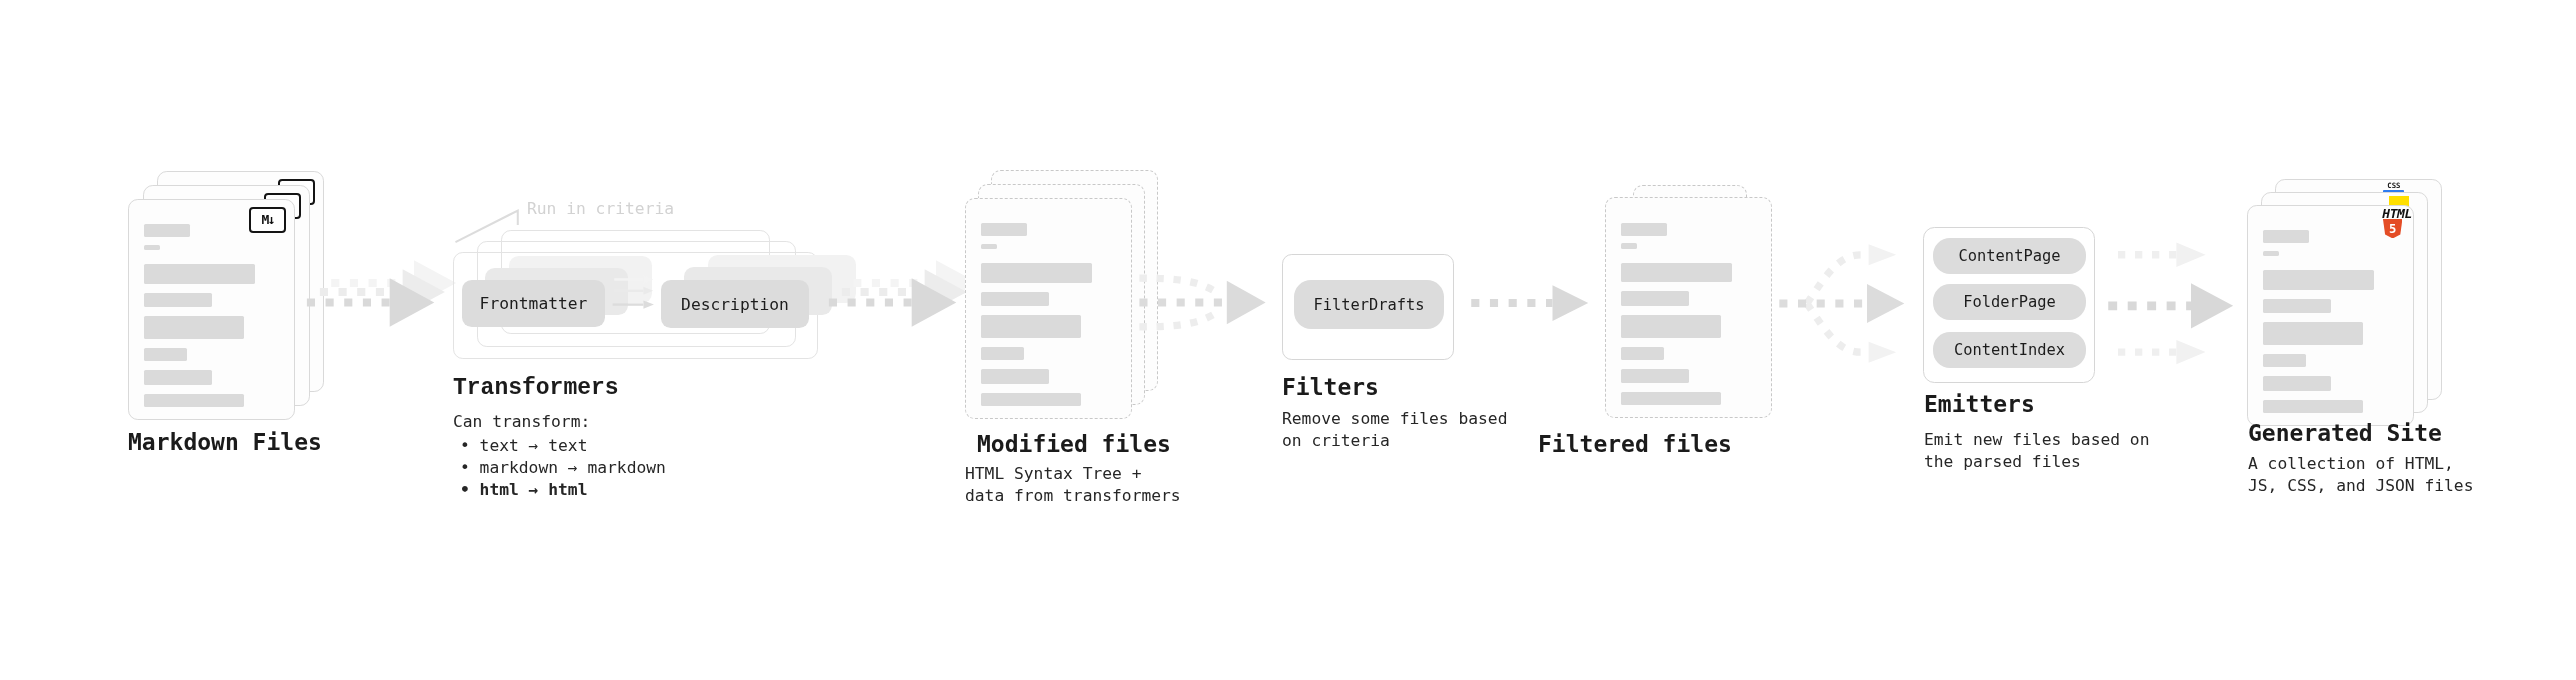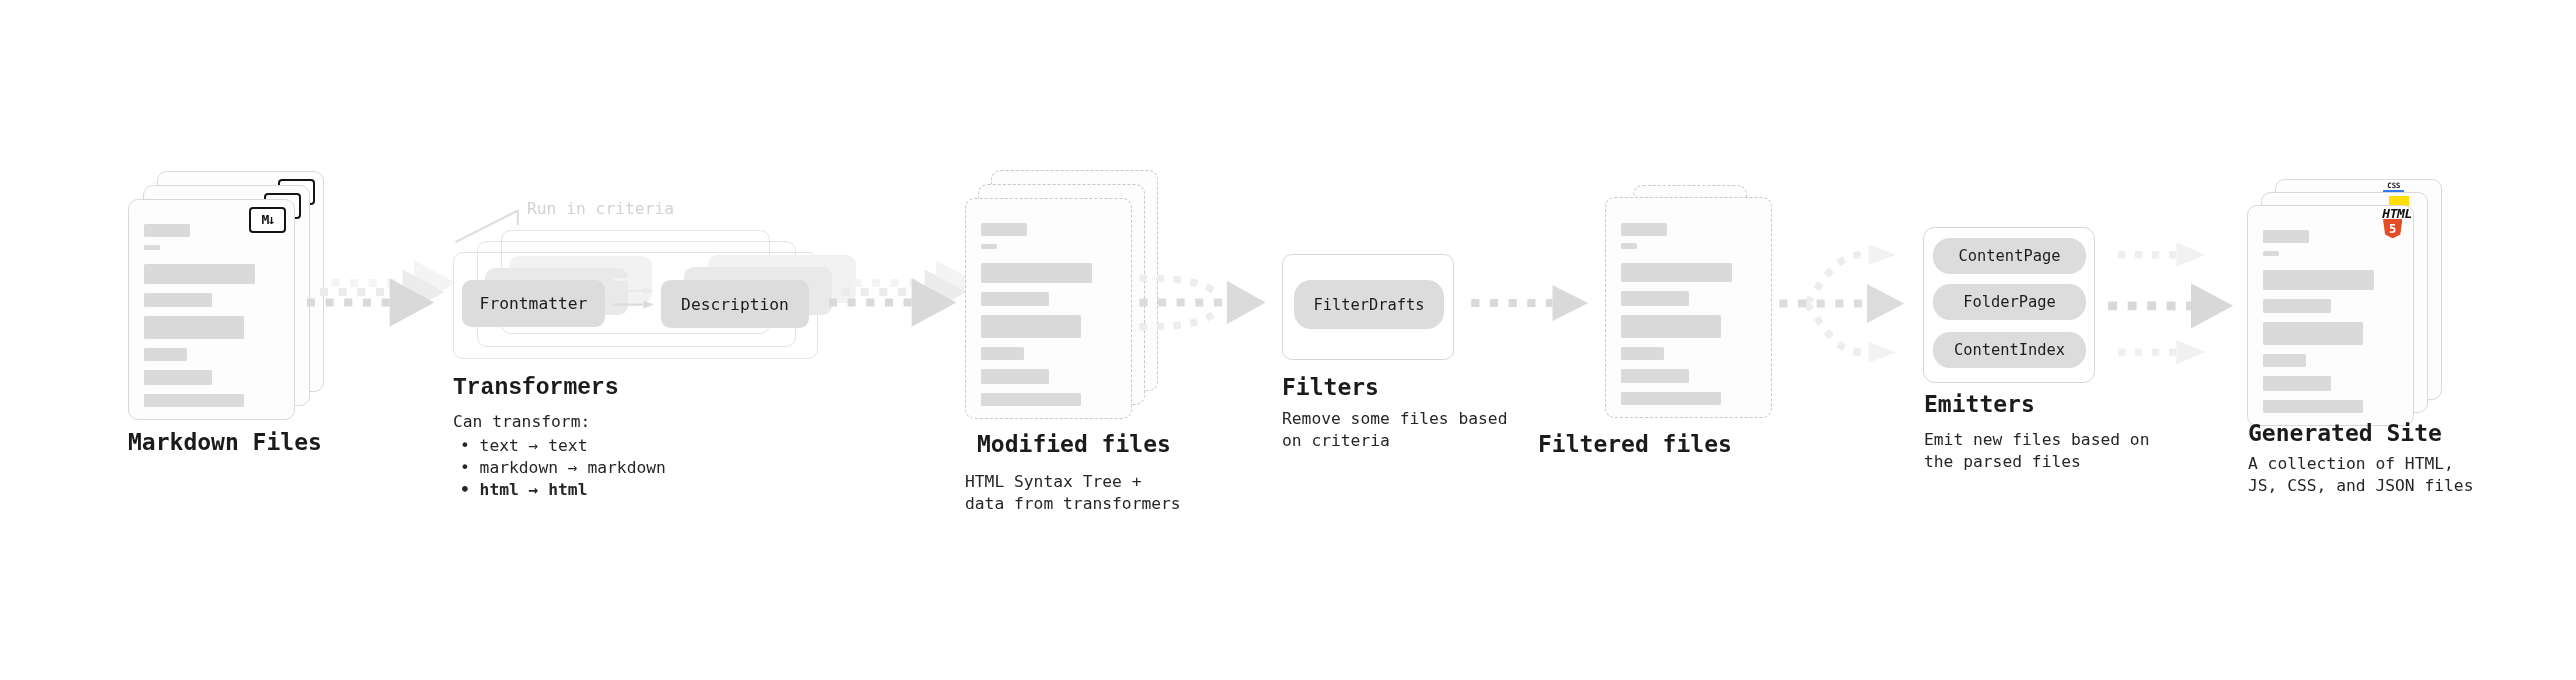--- a/index.html
+++ b/index.html
@@ -149,21 +149,21 @@
           <div class="bar" style="width: 82%; height: 19.5px; margin-bottom: 9px;"></div>
           <div class="bar" style="width: 50%; height: 14.6px; margin-bottom: 9px;"></div>
           <div class="bar" style="width: 74%; height: 23px; margin-bottom: 9px;"></div>
           <div class="bar" style="width: 32%; height: 13px; margin-bottom: 9px;"></div>
           <div class="bar" style="width: 50%; height: 14.6px; margin-bottom: 9px;"></div>
           <div class="bar" style="width: 74%; height: 13px; margin-bottom: 0px;"></div>
         </div>
     </div>
   </div>
   <div class="h" style="left:965px;top:431px;margin-left:12px;">Modified files</div>
-  <div class="sub" style="left:965px;top:463px;margin-top:8px;">HTML Syntax Tree +
+  <div class="sub" style="left:965px;top:463px;">HTML Syntax Tree +
 data from transformers</div>
 
   <svg style="left:1136px;top:258px;" width="146" height="89" viewBox="0 0 180 110">
     <path d="M 4 25 C 52 25, 78 28, 102 44" fill="none" stroke="#ededed" stroke-width="9" stroke-dasharray="9 12"></path>
     <path d="M 4 85 C 52 85, 78 82, 102 66" fill="none" stroke="#ededed" stroke-width="9" stroke-dasharray="9 12"></path>
     <line x1="4" y1="55" x2="112" y2="55" stroke="#dbdbdb" stroke-width="10" stroke-dasharray="10 13"></line>
     <polygon points="112,28 160,55 112,82" fill="#dbdbdb"></polygon>
   </svg>
 
   <div class="obox" style="left:1282px;top:254px;width:172px;height:106px;"></div>

